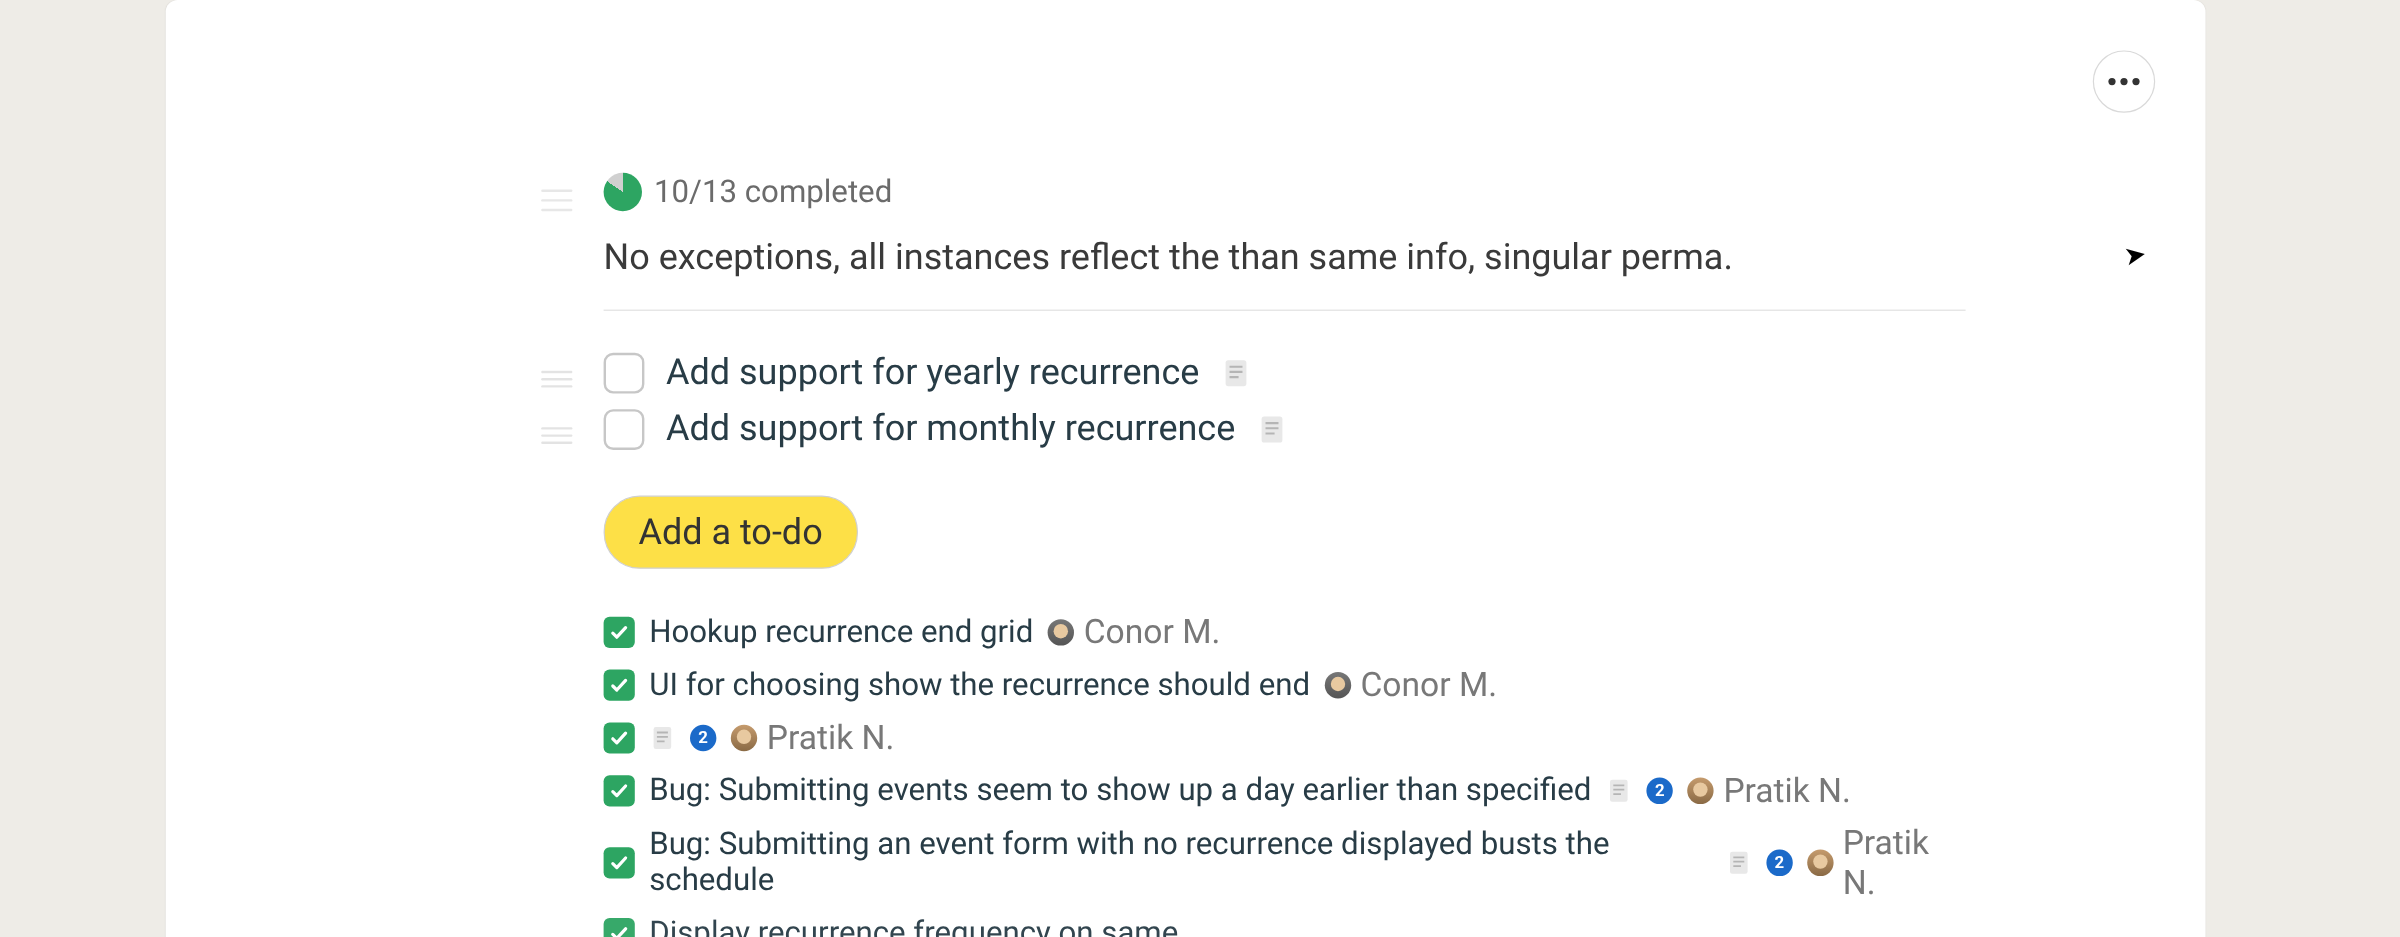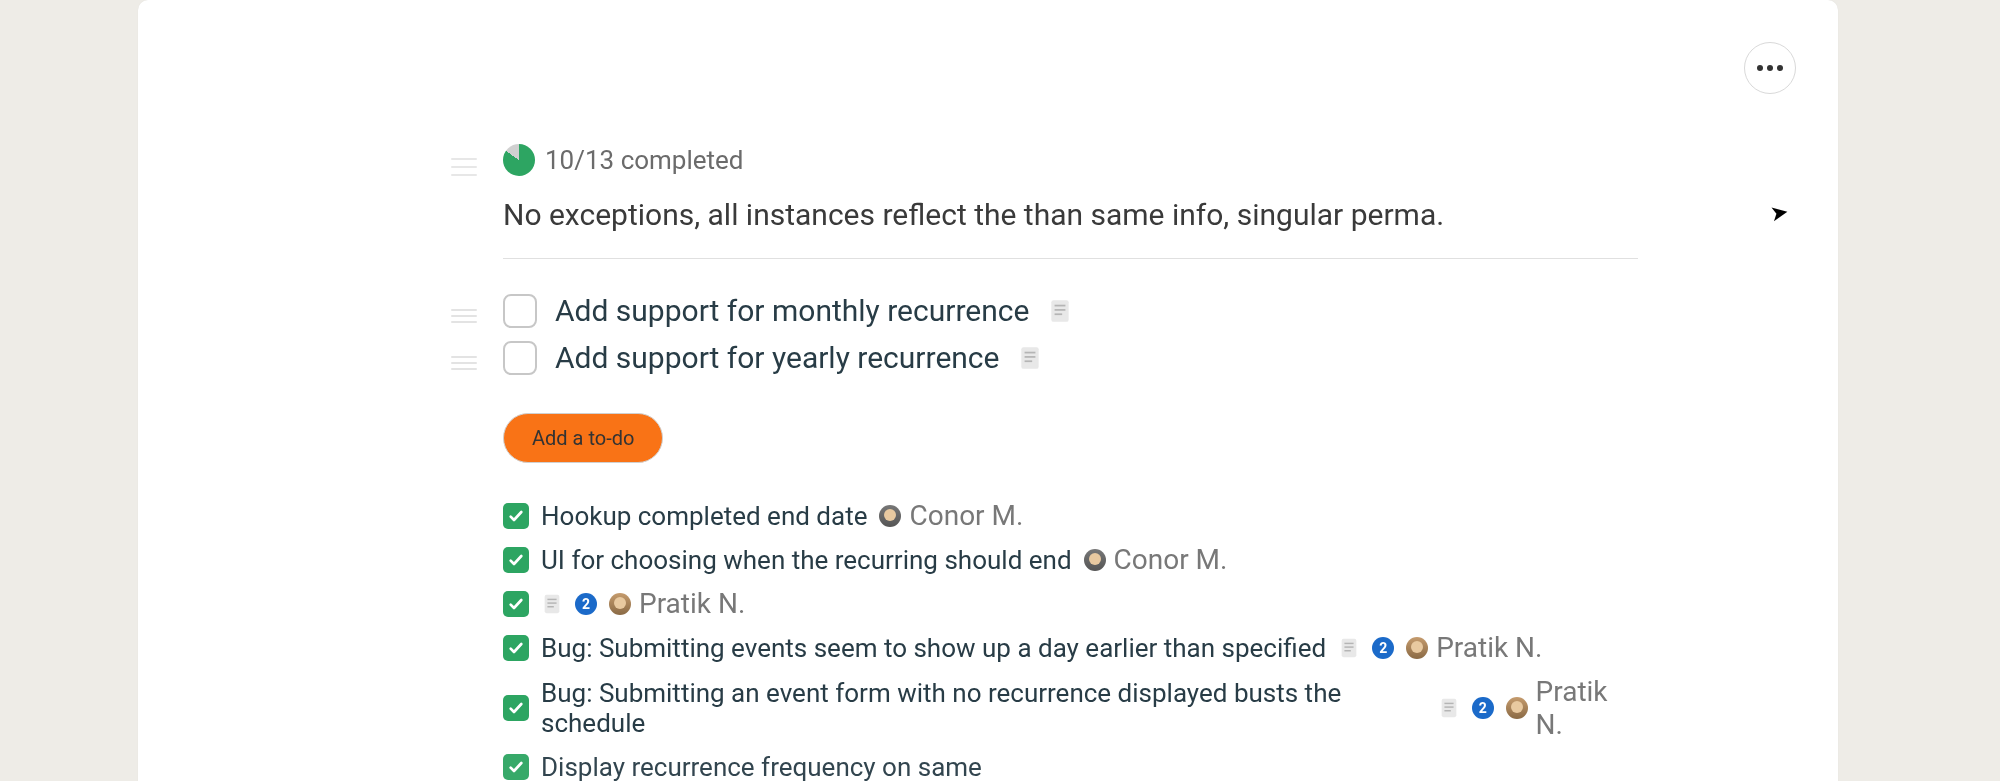--- a/index.html
+++ b/index.html
@@ -129,22 +129,22 @@
   .checkbox.checked svg { stroke: #fff; }
   .todo-text { font-size: 30px; color: #283c46; }
   .todo-text.done { font-size: 26px; color: #283c46; }
   .notes-icon svg { display: block; }
   .add-todo-btn {
     margin-top: 26px;
     margin-bottom: 36px;
     padding: 12px 28px;
     border: 1px solid #d0d0d0;
     border-radius: 30px;
-    background: #f97316;
-    font-size: 20px;
+    background: #fde047;
+    font-size: 30px;
     color: #333;
     cursor: pointer;
     font-family: inherit;
   }
   
   .completed-item {
     display: flex;
     align-items: center;
     gap: 12px;
     margin-bottom: 11px;
@@ -217,71 +217,71 @@
       <hr class="rule">
 
       <div id="incomplete-list">
           <div class="todo-item">
     <div class="drag-handle-small">
               <div></div>
               <div></div>
               <div></div>
             </div>
     <div class="checkbox"></div>
-    <div class="todo-text">Add support for monthly recurrence</div>
+    <div class="todo-text">Add support for yearly recurrence</div>
     <span class="notes-icon">
               <svg width="26" height="26" viewBox="0 0 24 24" fill="none">
     <rect x="4" y="2" width="16" height="20" rx="2" fill="#e8e8e8"></rect>
     <line x1="7" y1="7" x2="17" y2="7" stroke="#b5b5b5" stroke-width="1.6"></line>
     <line x1="7" y1="11" x2="17" y2="11" stroke="#b5b5b5" stroke-width="1.6"></line>
     <line x1="7" y1="15" x2="14" y2="15" stroke="#b5b5b5" stroke-width="1.6"></line>
   </svg>
             </span>
   </div>
           <div class="todo-item">
     <div class="drag-handle-small">
               <div></div>
               <div></div>
               <div></div>
             </div>
     <div class="checkbox"></div>
-    <div class="todo-text">Add support for yearly recurrence</div>
+    <div class="todo-text">Add support for monthly recurrence</div>
     <span class="notes-icon">
               <svg width="26" height="26" viewBox="0 0 24 24" fill="none">
     <rect x="4" y="2" width="16" height="20" rx="2" fill="#e8e8e8"></rect>
     <line x1="7" y1="7" x2="17" y2="7" stroke="#b5b5b5" stroke-width="1.6"></line>
     <line x1="7" y1="11" x2="17" y2="11" stroke="#b5b5b5" stroke-width="1.6"></line>
     <line x1="7" y1="15" x2="14" y2="15" stroke="#b5b5b5" stroke-width="1.6"></line>
   </svg>
             </span>
   </div>
         </div>
 
       <button class="add-todo-btn">Add a to-do</button>
 
       <div id="completed-list">
           <div class="completed-item">
     <div class="checkbox checked">
               <svg width="16" height="16" viewBox="0 0 24 24" fill="none" stroke-width="4" stroke-linecap="round" stroke-linejoin="round">
     <polyline points="4 13 9 18 20 6"></polyline>
   </svg>
             </div>
-    <div class="todo-text done">Hookup completed end date</div>
+    <div class="todo-text done">Hookup recurrence end grid</div>
     <span class="assignee-wrap">
       <span class="avatar conor"></span>
       <span class="assignee-name">Conor M.</span>
     </span>
   </div>
           <div class="completed-item">
     <div class="checkbox checked">
               <svg width="16" height="16" viewBox="0 0 24 24" fill="none" stroke-width="4" stroke-linecap="round" stroke-linejoin="round">
     <polyline points="4 13 9 18 20 6"></polyline>
   </svg>
             </div>
-    <div class="todo-text done">UI for choosing when the recurring should end</div>
+    <div class="todo-text done">UI for choosing show the recurrence should end</div>
     <span class="assignee-wrap">
       <span class="avatar conor"></span>
       <span class="assignee-name">Conor M.</span>
     </span>
   </div>
           <div class="completed-item">
     <div class="checkbox checked">
               <svg width="16" height="16" viewBox="0 0 24 24" fill="none" stroke-width="4" stroke-linecap="round" stroke-linejoin="round">
     <polyline points="4 13 9 18 20 6"></polyline>
   </svg>

